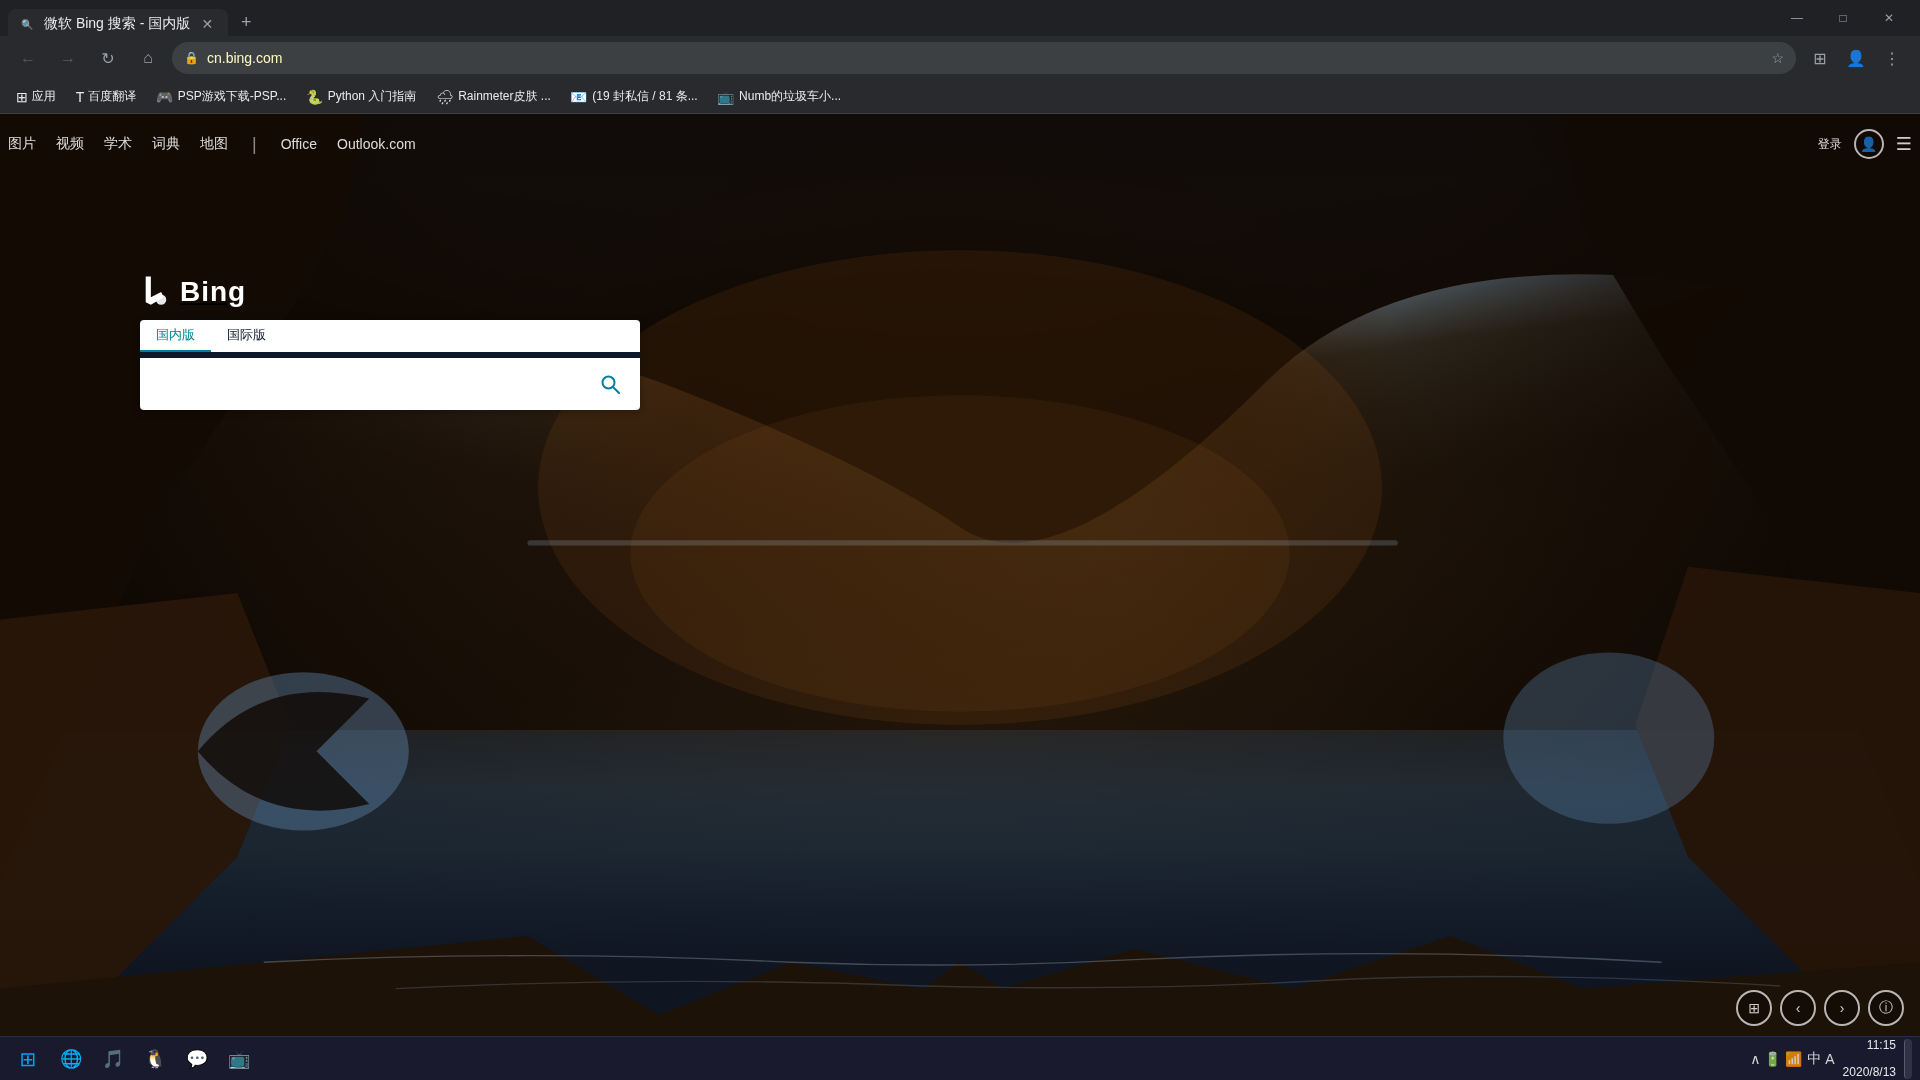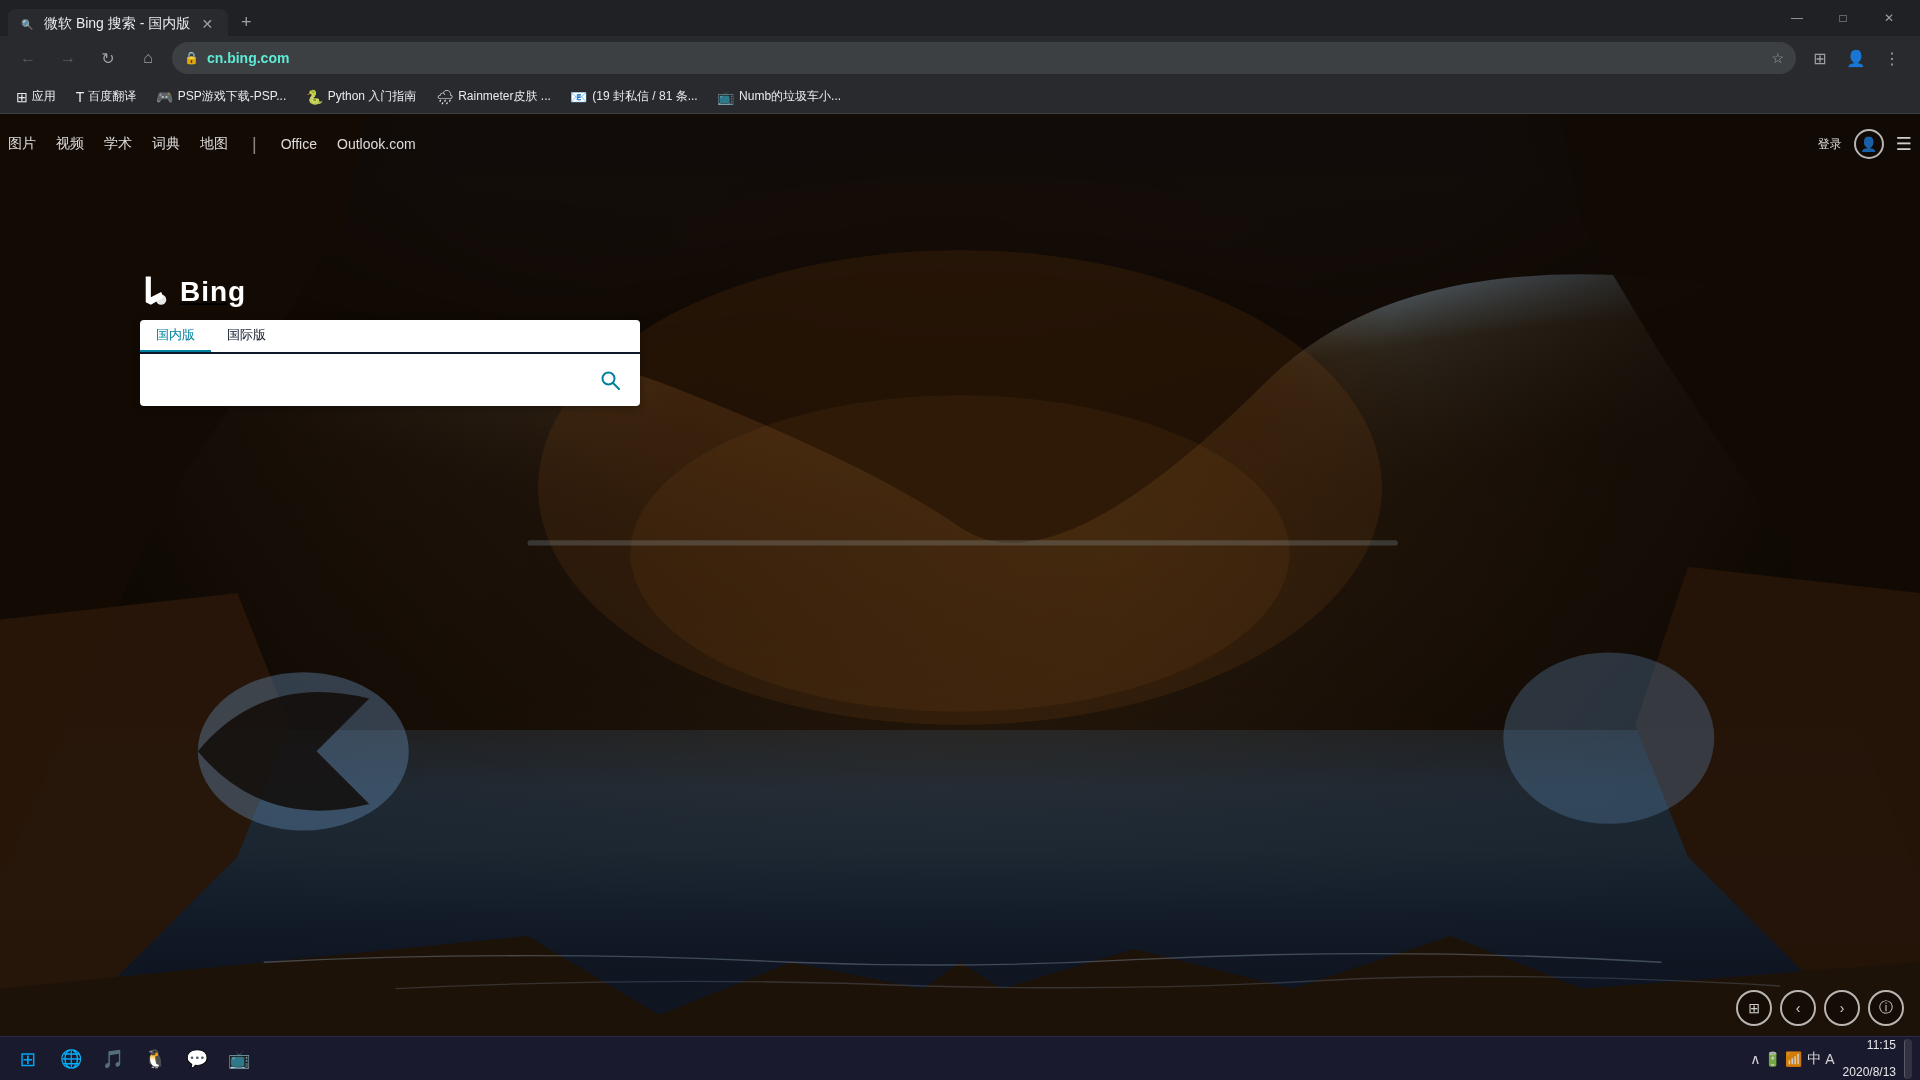--- a/index.html
+++ b/index.html
@@ -54,21 +54,21 @@
       flex: 1;
       background: #3c4043;
       border-radius: 20px;
       height: 32px;
       display: flex;
       align-items: center;
       padding: 0 12px;
       gap: 8px;
     }
     .lock-icon { color: #9aa0a6; font-size: 12px; }
-    .address-text { color: #5eead4; font-size: 14px; flex: 1; font-weight: bold; }
+    .address-text { color: #fef9c3; font-size: 14px; flex: 1; }
     .star-icon { color: #9aa0a6; font-size: 14px; }
     .right-icons { display: flex; align-items: center; gap: 4px; }
     .right-icon { width: 32px; height: 32px; display: flex; align-items: center; justify-content: center; color: #9aa0a6; border-radius: 50%; cursor: pointer; font-size: 16px; }
 
     
     .bookmarks-bar {
       background: #292a2d;
       height: 34px;
       display: flex;
       align-items: center;
@@ -194,21 +194,21 @@
       background: #fff;
       border-radius: 4px;
       width: 500px;
       display: flex;
       flex-direction: column;
       overflow: hidden;
       box-shadow: 0 2px 8px rgba(0,0,0,0.3);
     }
     .search-tabs {
       display: flex;
-      border-bottom: 2px solid #0f172a;
+      border-bottom: 6px solid #0f172a;
     }
     .search-tab {
       padding: 6px 16px;
       font-size: 13px;
       color: #0f172a;
       cursor: pointer;
       border-bottom: 2px solid transparent;
     }
     .search-tab.active {
       color: #00809d;

